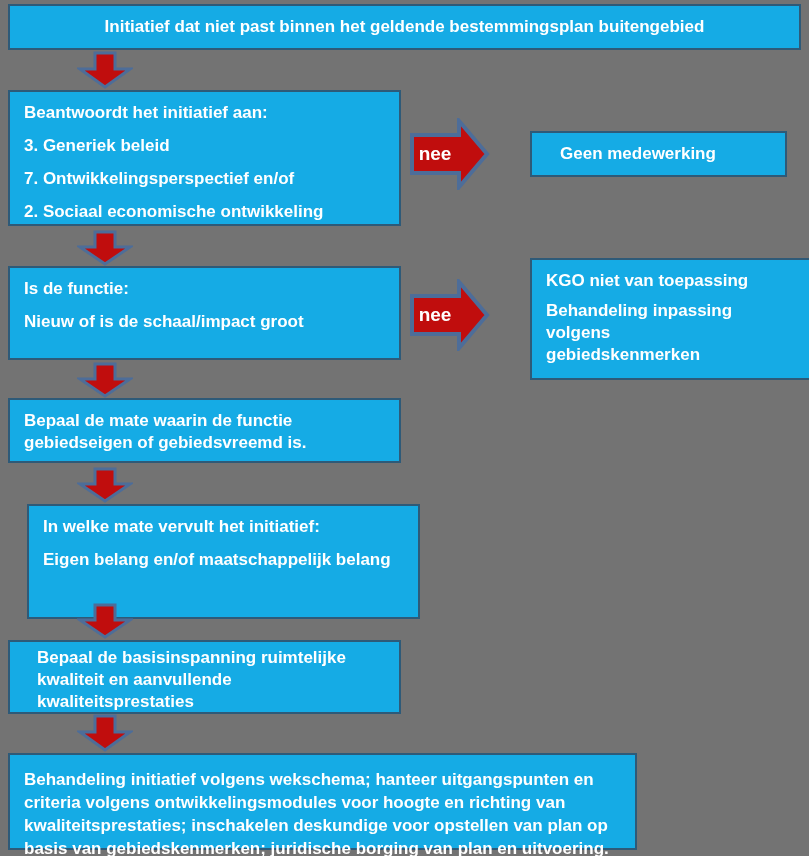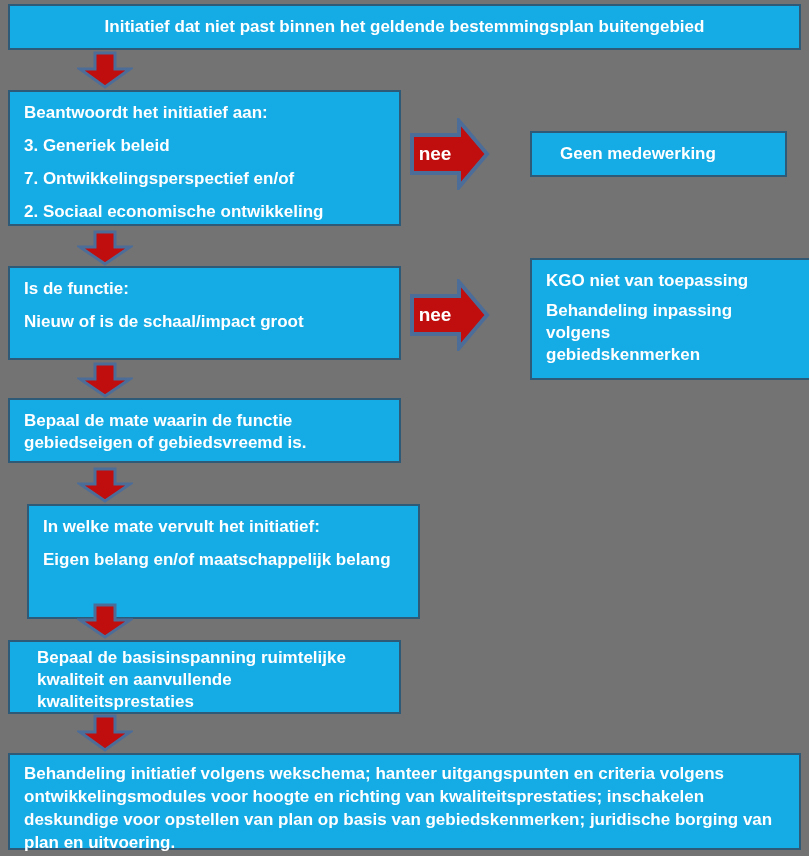--- a/index.html
+++ b/index.html
@@ -141,17 +141,17 @@
   <div class="fbox" style="left:8px;top:640px;width:393px;height:74px;padding:5px 27px;">
     <p>Bepaal de basisinspanning ruimtelijke kwaliteit en aanvullende kwaliteitsprestaties</p>
   </div>
 
   <div class="arrow down-arrow" style="left:77px;top:714px;">
     <svg width="56" height="38" viewBox="0 0 56 38">
       <polygon points="18,2 38,2 38,18 53,18 28,36 3,18 18,18"></polygon>
     </svg>
   </div>
 
-  <div class="fbox" style="left:8px;top:753px;width:793px;height:97px;padding:7px 14px;line-height:23px;">
+  <div class="fbox" style="left:8px;top:753px;width:629px;height:97px;padding:13px 14px;line-height:23px;">
     <p>Behandeling initiatief volgens wekschema; hanteer uitgangspunten en criteria volgens ontwikkelingsmodules voor hoogte en richting van kwaliteitsprestaties; inschakelen deskundige voor opstellen van plan op basis van gebiedskenmerken; juridische borging van plan en uitvoering.</p>
   </div>
 
 </div>
 
 </body></html>

